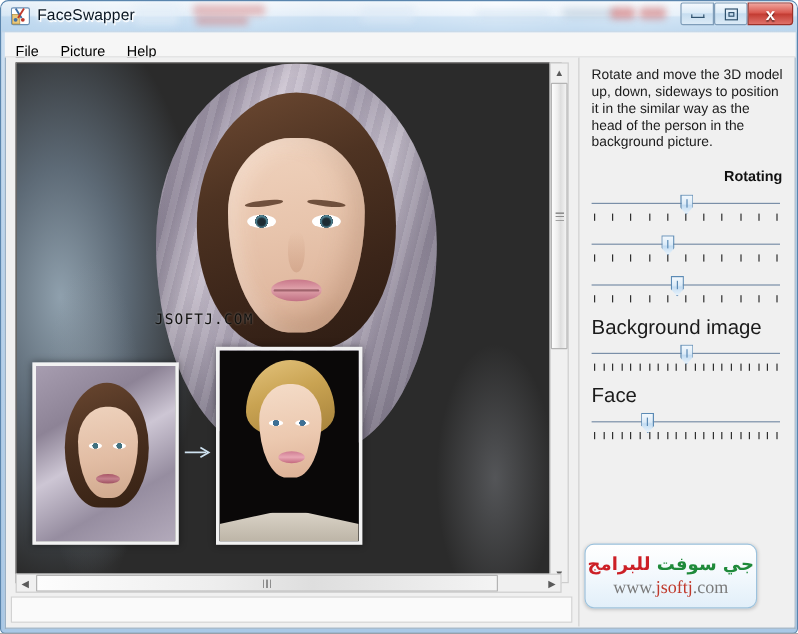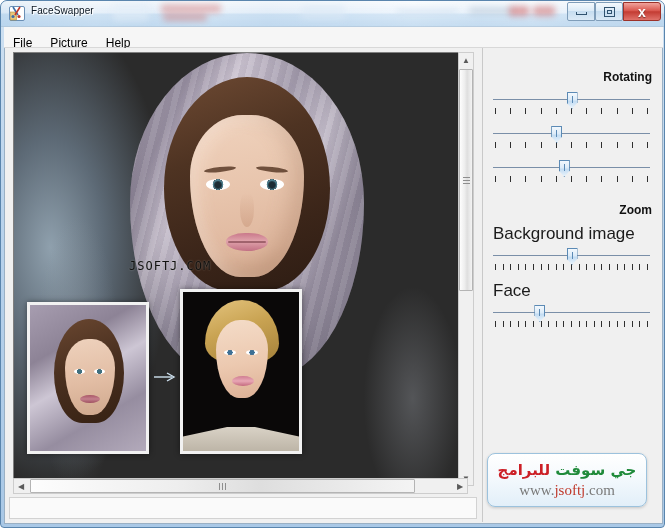--- a/index.html
+++ b/index.html
@@ -56,21 +56,21 @@
   .sm8 { left: 112px; top: 2px;  width: 36px; height: 18px; background: #e3eef8; }
 
   #app-icon {
     position: absolute;
     left: 8px; top: 4px;
     width: 17px; height: 17px;
   }
   #window-title {
     position: absolute;
     left: 30px; top: 4px;
-    font-size: 10px;
+    font-size: 13px;
     color: #0a1622;
     letter-spacing: .1px;
     text-shadow: 0 0 3px #fff, 0 0 5px #fff, 1px 1px 0 rgba(255,255,255,.9);
     white-space: nowrap;
   }
 
   .win-btn {
     position: absolute;
     top: 1px;
     height: 19px;
@@ -387,21 +387,21 @@
     position: absolute;
     left: 4px; top: 3px;
     width: 1px; height: 7px;
     background: #5b8ab5;
   }
 
   
   #site-badge {
     position: absolute;
     left: 486px; top: 452px;
-    width: 160px; height: 54px;
+    width: 144px; height: 54px;
     background: linear-gradient(180deg,#ffffff 0%, #f4f9fd 45%, #e2eff9 100%);
     border: 1px solid #9cc2dd;
     border-radius: 8px;
     box-shadow: 0 1px 3px rgba(0,0,0,.18);
     text-align: center;
     z-index: 20;
   }
   #badge-ar {
     margin-top: 7px;
     font-size: 15px;
@@ -527,20 +527,21 @@
           <div class="grip-h"></div>
         </div>
         <div class="sb-arrow" style="right:0; top:0;">▶</div>
       </div>
 
       <div id="status-strip"></div>
     </div>
 
     <div id="controls-pane">
 
+      <div id="instructions">Rotate and move the 3D model up, down, sideways to position it in the similar way as the head of the person in the background picture.</div>
 
       <div class="section-title">Rotating</div>
 
       <div class="slider">
         <div class="slider-track"></div>
         <div class="slider-ticks">
             <i></i>
             <i></i>
             <i></i>
             <i></i>
@@ -590,21 +591,20 @@
             <i></i>
             <i></i>
             <i></i>
             <i></i>
           </div>
         <div class="slider-thumb" style="left: 70.85px;">
             <span></span>
           </div>
       </div>
 
-      <div class="section-title">Zoom</div>
 
       <div class="field-label">Background image</div>
       <div class="slider">
         <div class="slider-track"></div>
         <div class="slider-ticks">
             <i></i>
             <i></i>
             <i></i>
             <i></i>
             <i></i>

